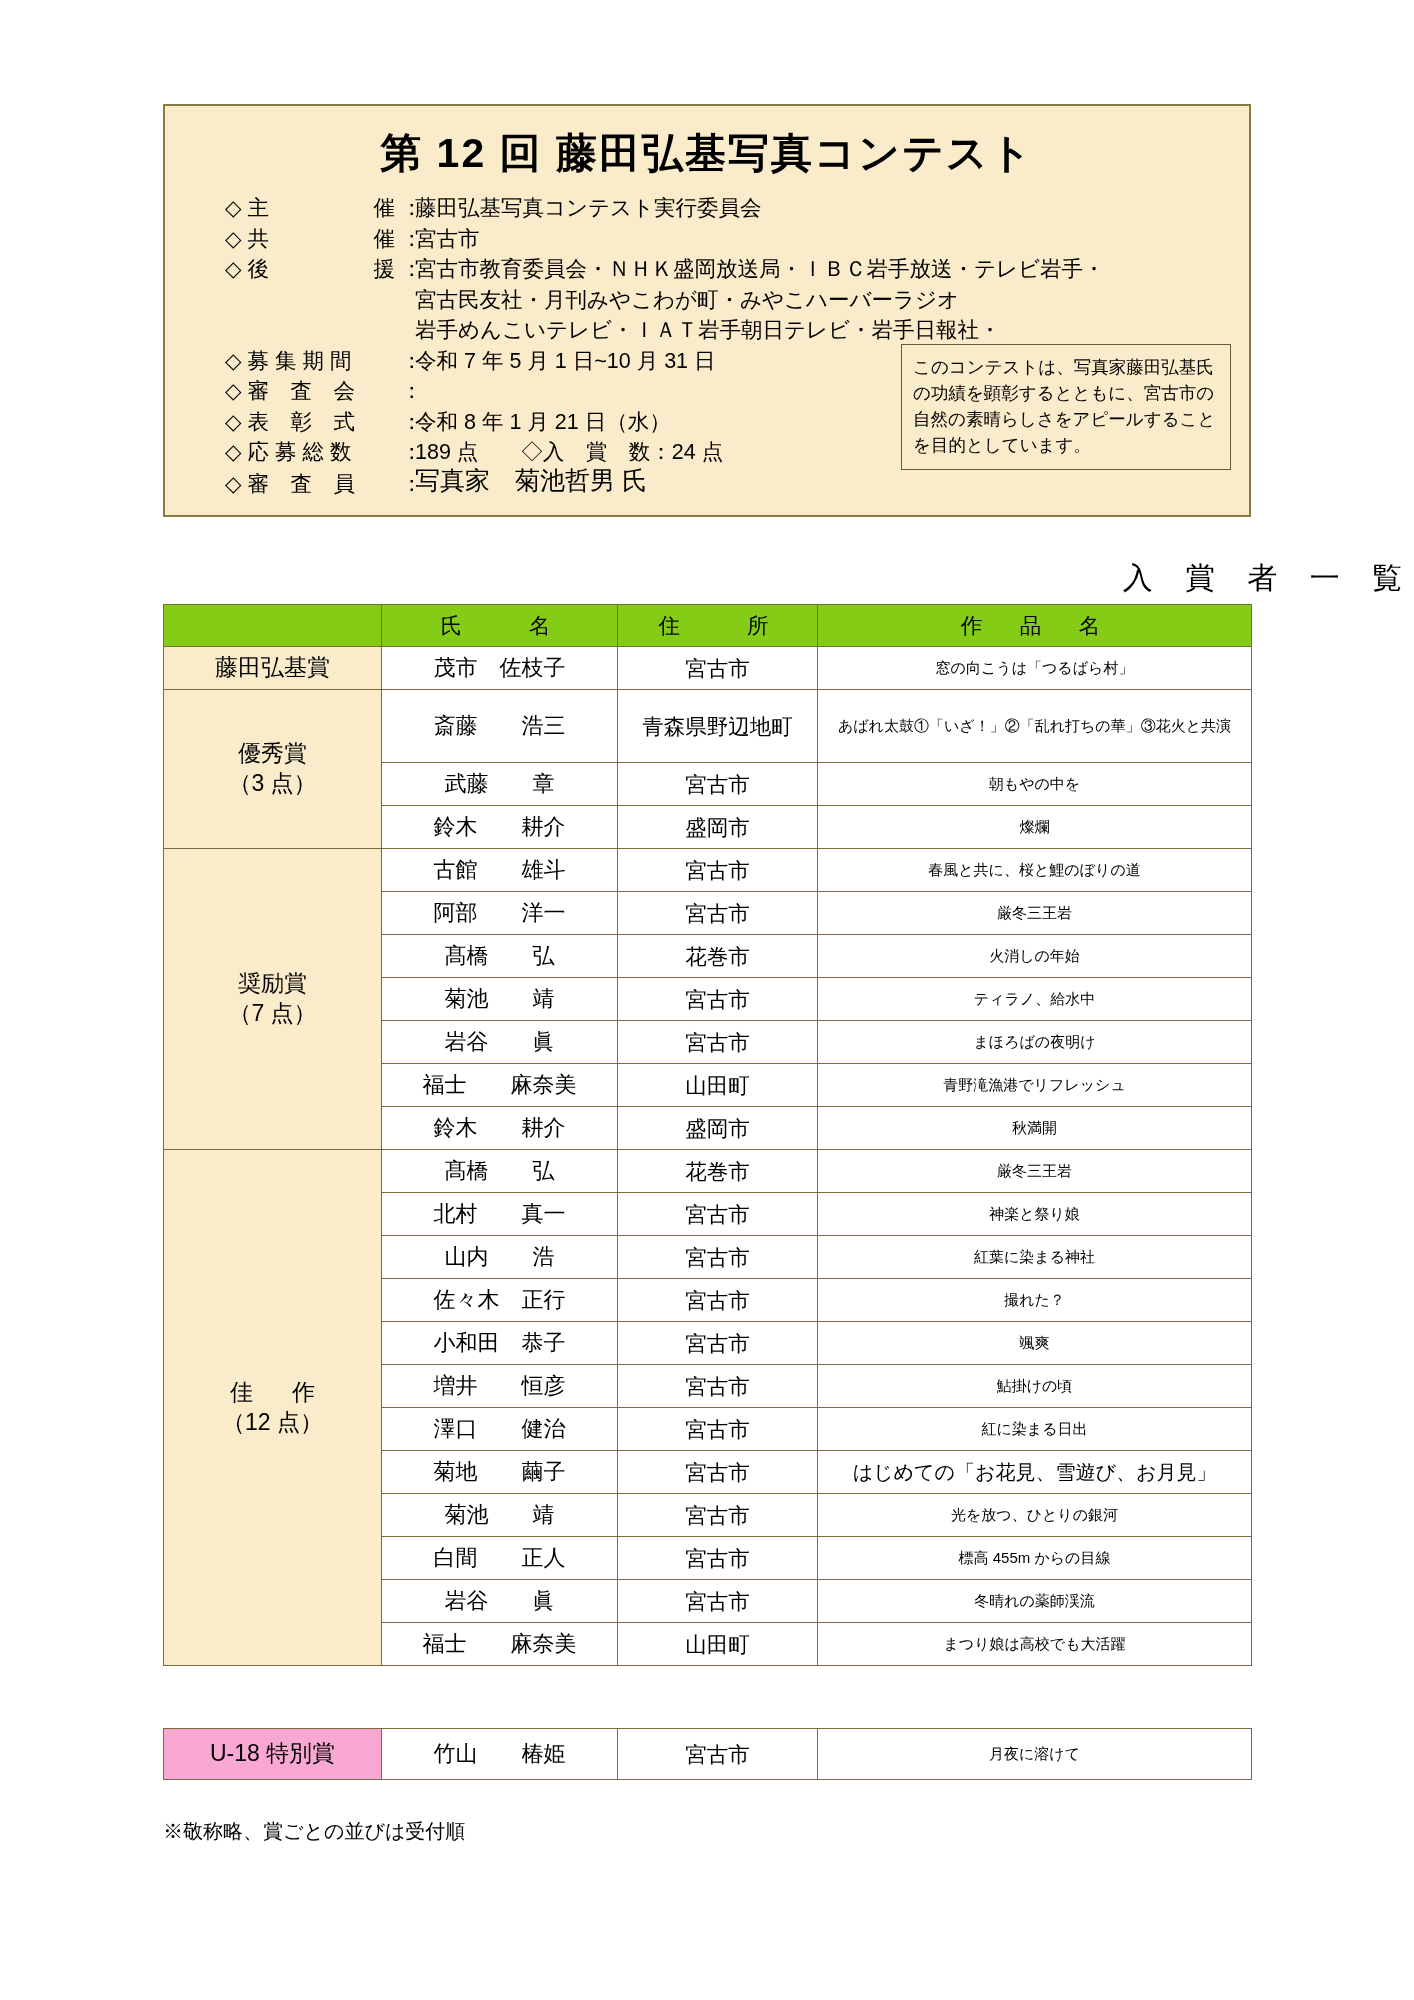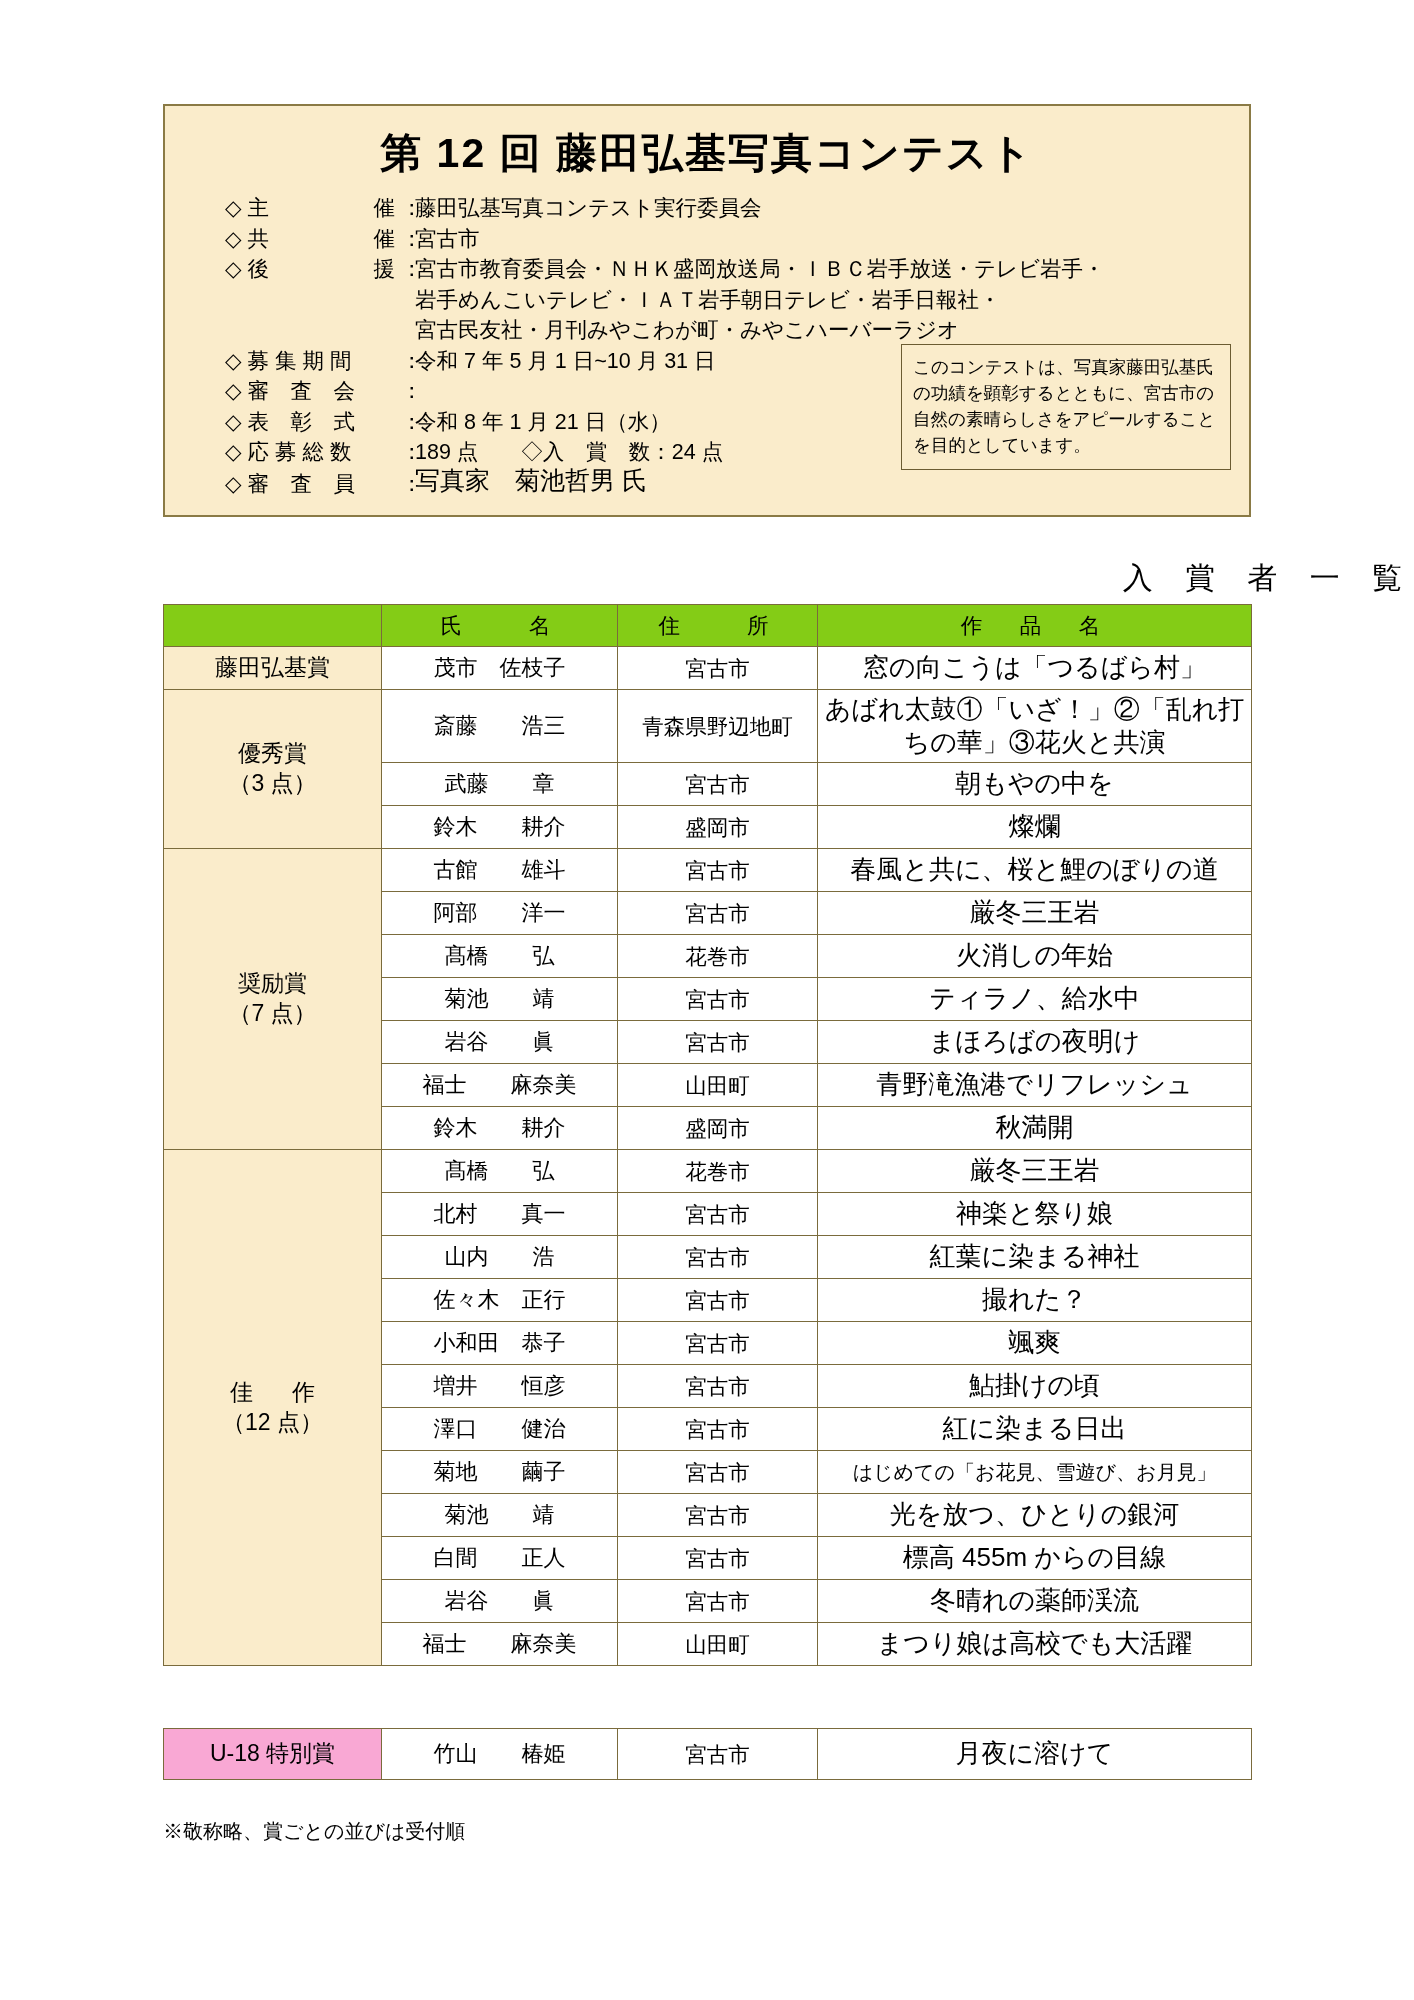--- a/index.html
+++ b/index.html
@@ -145,21 +145,21 @@
   td.award-cell .sp { letter-spacing: 8px; padding-left: 8px; }
   td.name-cell {
     letter-spacing: 0px;
     font-size: 22px;
     margin-left: 36px;
   }
   td.addr-cell { font-size: 21.5px; }
   td.work-cell {
     text-align: left;
     padding-left: 14px;
-    font-size: 26px;
+    font-size: 15px;
     line-height: 1.3;
   }
   td.work-cell.two-line { line-height: 1.28; }
 
   
   table.u18-table {
     position: absolute;
     left: 163px;
     top: 1728px;
     width: 1088px;
@@ -224,22 +224,22 @@
         <span class="info-label">
           <span class="dia">◇</span>
             <span class="lbl-spread">
               <span>後</span>
               <span>援</span>
             </span>
         </span>
         <span class="info-colon">：</span>
         <span class="info-value">宮古市教育委員会・ＮＨＫ盛岡放送局・ＩＢＣ岩手放送・テレビ岩手・</span>
       </div>
+      <div class="info-cont">宮古民友社・月刊みやこわが町・みやこハーバーラジオ</div>
       <div class="info-cont">岩手めんこいテレビ・ＩＡＴ岩手朝日テレビ・岩手日報社・</div>
-      <div class="info-cont">宮古民友社・月刊みやこわが町・みやこハーバーラジオ</div>
 
       <div class="info-row">
         <span class="info-label">
           <span class="dia">◇</span>
             <span class="lbl-spread">
               <span>募 集 期 間</span>
             </span>
         </span>
         <span class="info-colon">：</span>
         <span class="info-value">令和 7 年 5 月 1 日~10 月 31 日</span>

